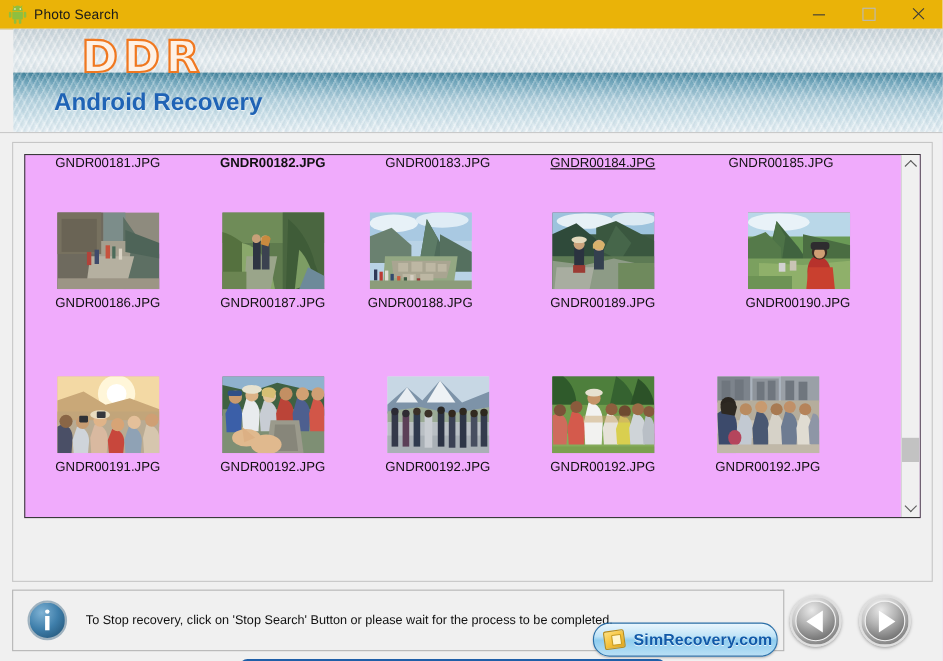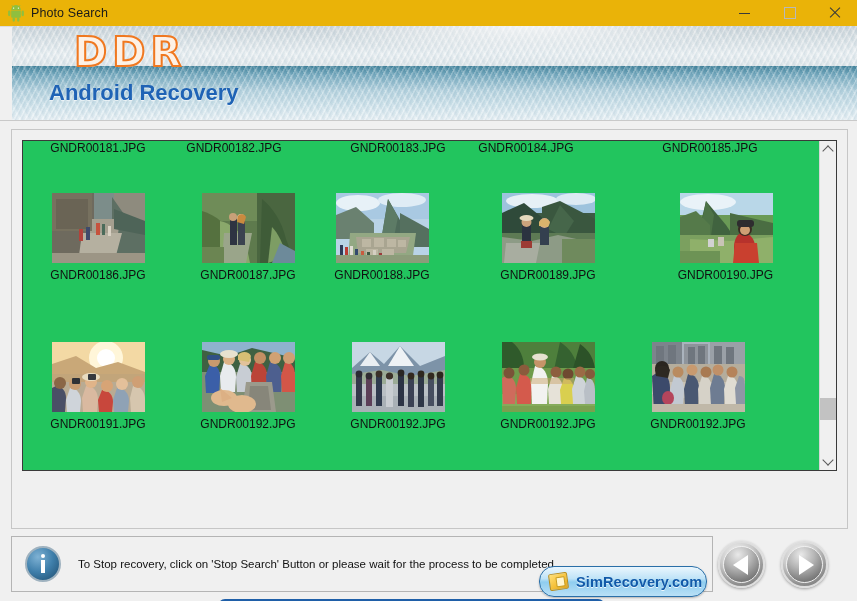--- a/index.html
+++ b/index.html
@@ -66,21 +66,21 @@
   }
   .banner-line{position:absolute;left:0;top:120px;width:857px;height:1px;background:#c9c9c9;}
 
   
   .groupbox{
     position:absolute;left:11px;top:129px;width:835px;height:398px;
     background:#f0f0f0;border:1px solid #c6c6c6;
   }
   .listbox{
     position:absolute;left:10px;top:10px;width:813px;height:329px;
-    background:#22c55e;border:1px solid #3a3a3a;overflow:hidden;
+    background:#f0abfc;border:1px solid #3a3a3a;overflow:hidden;
   }
   .list-inner{position:absolute;left:0;top:0;width:796px;height:329px;}
 
   .grid-row{position:absolute;left:0;width:796px;display:flex;}
   .cell{width:150px;margin-right:0;position:relative;display:flex;flex-direction:column;align-items:center;}
   .cell-label{font-size:12px;color:#111;white-space:nowrap;font-family:"Liberation Sans",sans-serif;}
   .thumb{width:93px;height:70px;position:relative;overflow:hidden;margin-bottom:5px;}
 
   
   .vscroll{
@@ -204,27 +204,27 @@
   </div>
   <div class="banner-line"></div>
 
   <div class="groupbox">
     <div class="listbox">
       <div class="list-inner" id="list-inner">
           <div class="grid-row" style="top: 0px;">
             <div class="cell" style="position: absolute; left: 0px;">
               <div class="cell-label">GNDR00181.JPG</div>
             </div>
-            <div class="cell" style="position: absolute; left: 136px;">
+            <div class="cell" style="position: absolute; left: 150px; font-weight: bold;">
               <div class="cell-label">GNDR00182.JPG</div>
             </div>
             <div class="cell" style="position: absolute; left: 300px;">
               <div class="cell-label">GNDR00183.JPG</div>
             </div>
-            <div class="cell" style="position: absolute; left: 428px;">
+            <div class="cell" style="position: absolute; left: 450px; text-decoration: underline;">
               <div class="cell-label">GNDR00184.JPG</div>
             </div>
             <div class="cell" style="position: absolute; left: 612px;">
               <div class="cell-label">GNDR00185.JPG</div>
             </div>
           </div>
           <div class="grid-row" style="top: 52px;">
             <div class="cell" style="position: absolute; left: 0px;">
               <div class="thumb">
     <svg viewBox="0 0 93 70" width="93" height="70" preserveAspectRatio="none">

